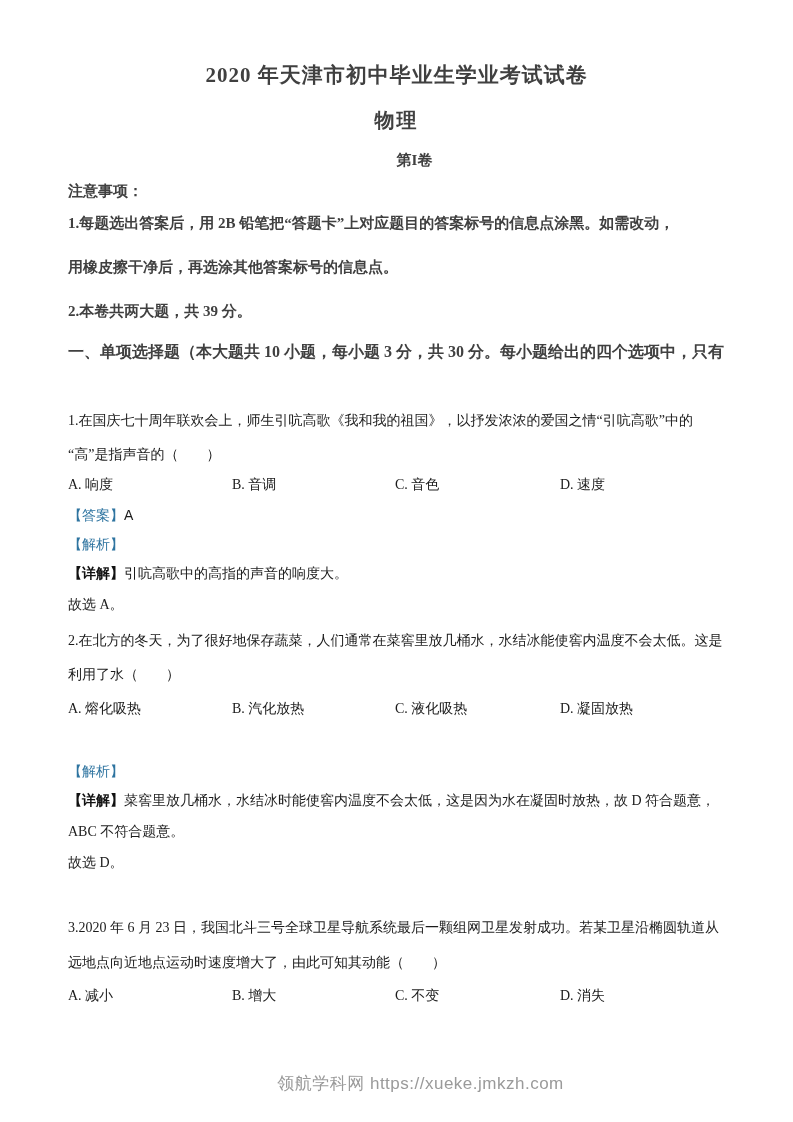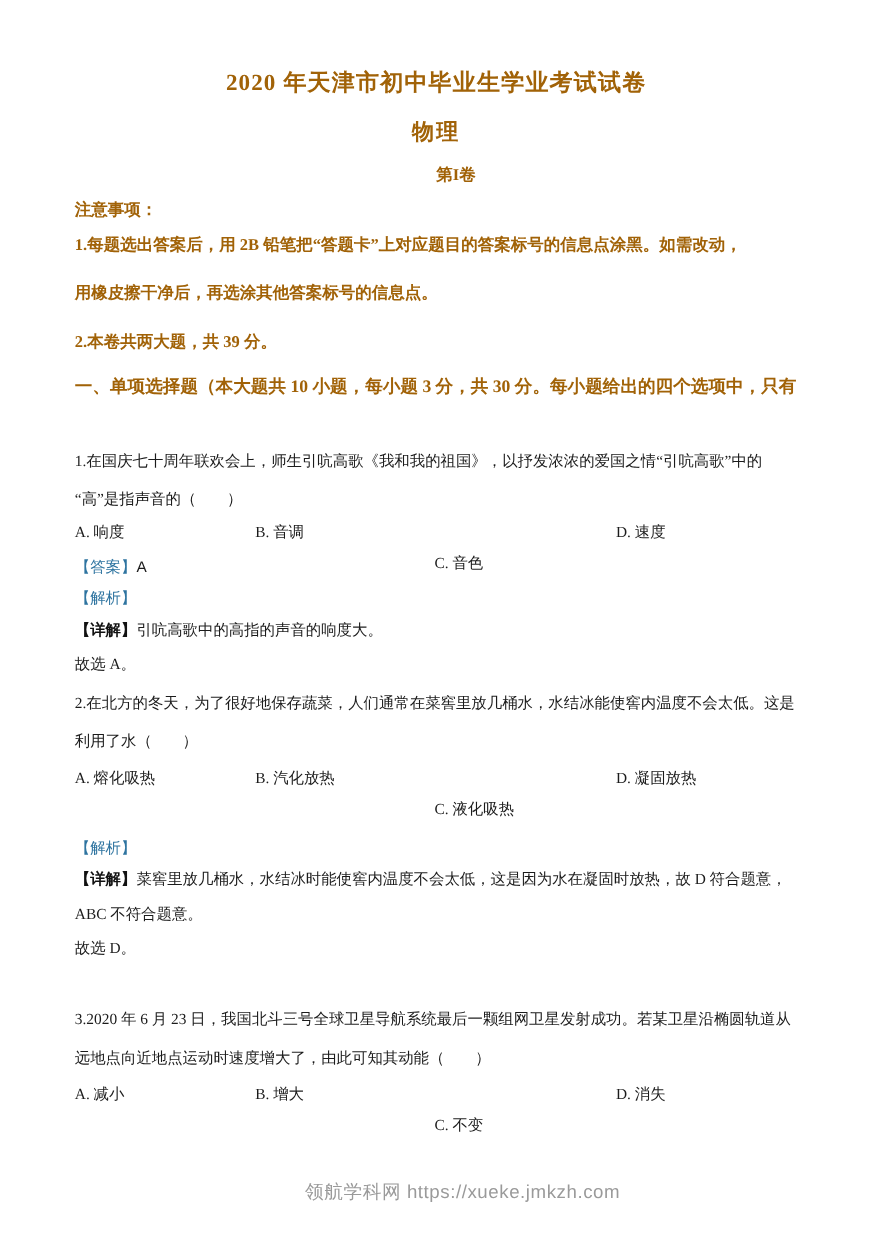--- a/index.html
+++ b/index.html
@@ -8,30 +8,30 @@
     width: 793px;
     height: 1122px;
     background: #ffffff;
     overflow: hidden;
     font-family: "Liberation Serif", "DejaVu Serif", serif;
     color: #1b1b1b;
     font-size: 14px;
   }
   .ln { position: absolute; left: 68px; right: 60px; line-height: 22px; white-space: nowrap; }
   .center { left: 0; right: 0; text-align: center; }
-  .bold { font-weight: bold; color: #a16207; }
+  .bold { font-weight: bold; color: #404040; }
   .title { font-size: 21px; letter-spacing: 1px; }
   .subject { font-size: 20px; letter-spacing: 2px; }
   .volume { font-size: 15px; padding-left: 36px; }
   .notice { font-size: 15px; }
   .sec { font-size: 16px; }
   .opt { position: absolute; top: 0; line-height: 22px; }
   .opt-a { left: 68px; }
   .opt-b { left: 232px; }
-  .opt-c { left: 395px; margin-top: 28px; }
+  .opt-c { left: 395px; }
   .opt-d { left: 560px; }
   .lbl-blue { color: #2e74a0; }
   .lbl-detail { font-weight: bold; color: #111; }
   .ans-val { font-family: "Liberation Sans", "DejaVu Sans", sans-serif; }
   .watermark {
     position: absolute; left: 0; right: 0; text-align: center;
     font-family: "Liberation Sans", "DejaVu Sans", sans-serif;
     color: #9a9a9a; font-size: 17px; letter-spacing: 0.5px; padding-left: 48px;
   }
 </style>

